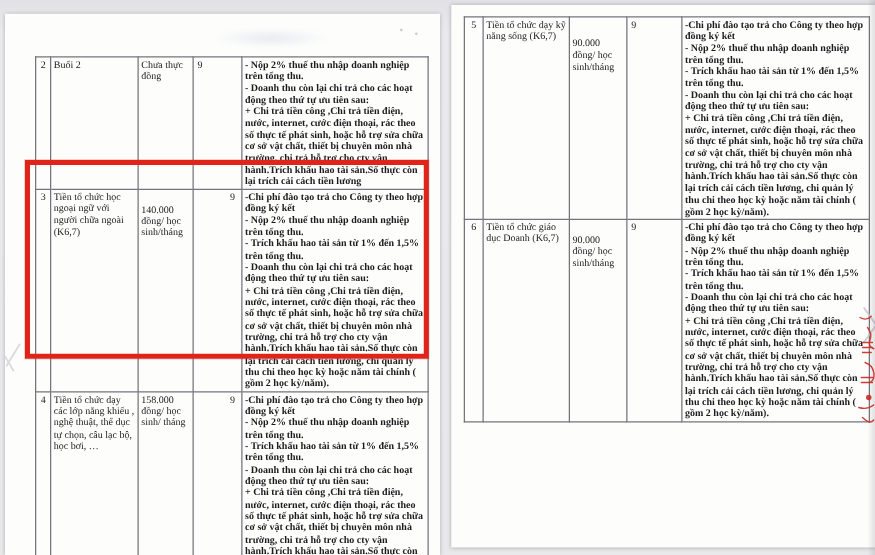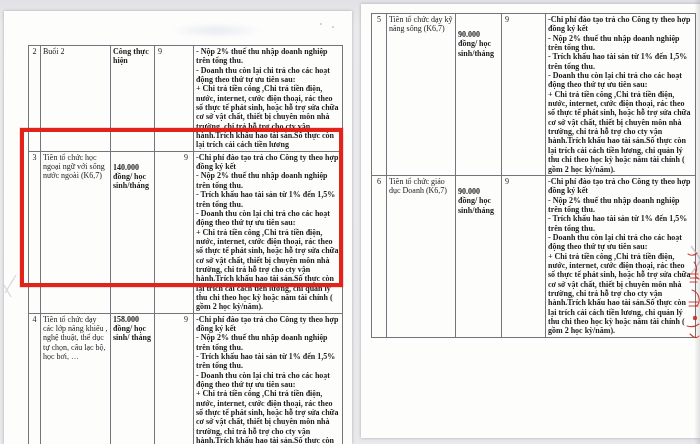--- a/index.html
+++ b/index.html
@@ -21,21 +21,21 @@
   #table-right{left:10px;top:9px;width:324px;}
   table.fee td{
     border:1px solid #74747c;vertical-align:top;
     font-size:8px;line-height:9.35px;color:#1b1b1e;
     padding:1px 2px;overflow:hidden;box-sizing:border-box;
     word-break:normal;
   }
   td.no{text-align:center;padding-top:2px;}
   td.details{white-space:pre-line;padding:2px 2px 1px 3px;font-weight:bold;}
   td.item{padding:2px 2px 1px 3px;}
-  td.rate{padding-left:3px;font-weight:bold;}
+  td.rate{padding-left:3px;}
   td.rate.off1{padding-top:11px;}
   td.rate.off2{padding-top:16px;}
   td.code{padding-top:2px;}
   td.code.al{padding-left:3px;}
   td.code.ar{text-align:right;padding-right:5px;}
   
   #highlight-rect{
     position:absolute;left:20px;top:128px;width:315px;height:151px;
     border:4px solid #e0241a;z-index:30;pointer-events:none;
     box-shadow:0 0 0 .5px rgba(224,36,26,.35);
@@ -75,29 +75,29 @@
           <col style="width:12px">
           <col style="width:70px">
           <col style="width:44px">
           <col style="width:39px">
           <col style="width:149px">
         </colgroup>
       <tbody>
           <tr style="height:85px">
         <td class="no">2</td>
         <td class="item">Buổi 2</td>
-        <td class="rate">Công thực hiện</td>
+        <td class="rate">Chưa thực đồng</td>
         <td class="code al">9</td>
         <td class="details">- Nộp 2% thuế thu nhập doanh nghiệp trên tổng thu.
 - Doanh thu còn lại chi trả cho các hoạt động theo thứ tự ưu tiên sau:
 + Chi trả tiền công ,Chi trả tiền điện, nước, internet, cước điện thoại, rác theo số thực tế phát sinh, hoặc hỗ trợ sửa chữa cơ sở vật chất, thiết bị chuyên môn nhà trường, chi trả hỗ trợ cho cty vận hành.Trích khấu hao tài sản.Số thực còn lại trích cải cách tiền lương</td>
       </tr>
       <tr style="height:155px">
         <td class="no">3</td>
-        <td class="item">Tiền tổ chức học ngoại ngữ với sống nước ngoài (K6,7)</td>
+        <td class="item">Tiền tổ chức học ngoại ngữ với người chữa ngoài (K6,7)</td>
         <td class="rate off1">140.000 đồng/ học sinh/tháng</td>
         <td class="code ar">9</td>
         <td class="details">-Chi phí đào tạo trả cho Công ty theo hợp đồng ký kết
 - Nộp 2% thuế thu nhập doanh nghiệp trên tổng thu.
 - Trích khấu hao tài sản từ 1% đến 1,5% trên tổng thu.
 - Doanh thu còn lại chi trả cho các hoạt động theo thứ tự ưu tiên sau:
 + Chi trả tiền công ,Chi trả tiền điện, nước, internet, cước điện thoại, rác theo số thực tế phát sinh, hoặc hỗ trợ sửa chữa cơ sở vật chất, thiết bị chuyên môn nhà trường, chi trả hỗ trợ cho cty vận hành.Trích khấu hao tài sản.Số thực còn lại trích cải cách tiền lương, chi quản lý thu chi theo học kỳ hoặc năm tài chính ( gồm 2 học kỳ/năm).</td>
       </tr>
       <tr style="height:152px">
         <td class="no">4</td>

